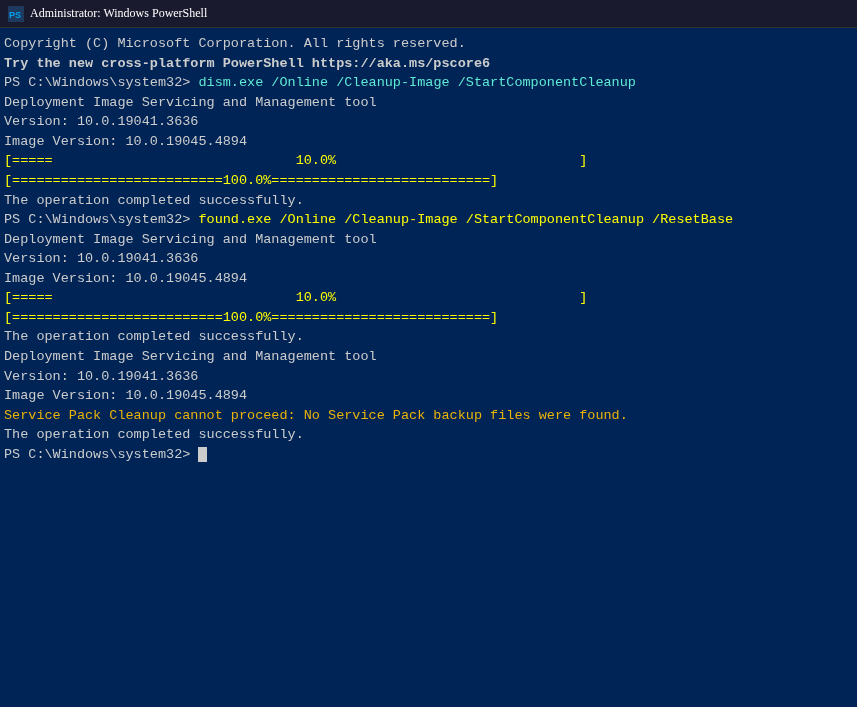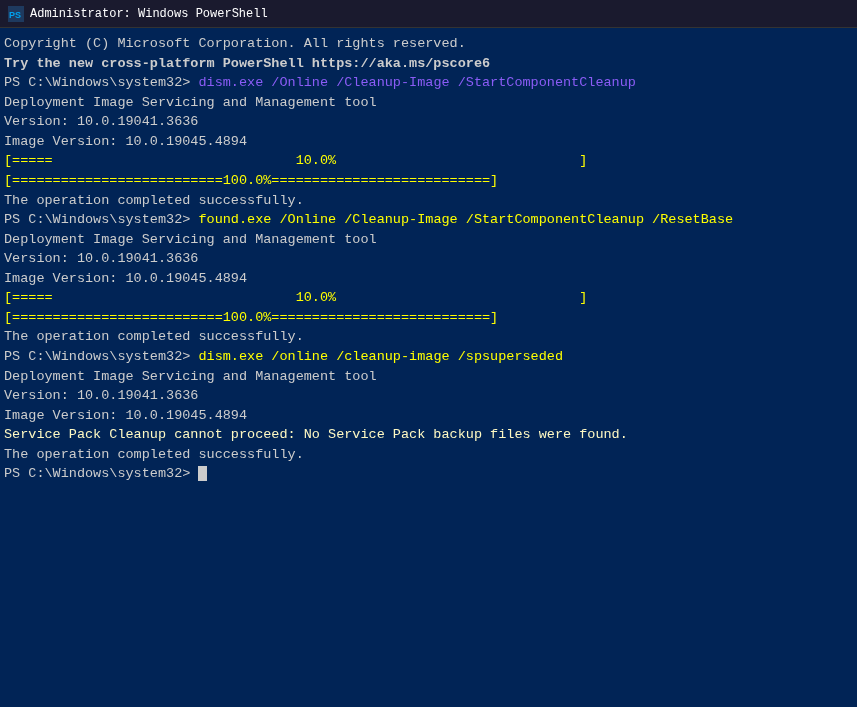--- a/index.html
+++ b/index.html
@@ -16,21 +16,21 @@
     }
     .title-bar-icon {
       width: 16px;
       height: 16px;
       display: flex;
       align-items: center;
       justify-content: center;
     }
     .title-bar-text {
       color: #ffffff;
-      font-family: Liberation Mono, monospace;
+      font-family: Liberation Serif, serif;
       font-size: 12px;
     }
 
     .terminal {
       background: #012456;
       color: #cccccc;
       padding: 6px 4px;
       height: calc(707px - 28px);
       overflow: hidden;
       line-height: 1.45;
@@ -49,43 +49,42 @@
     </svg>
   </div>
   <span class="title-bar-text">Administrator: Windows PowerShell</span>
 </div>
 
 <div class="terminal" id="terminal">
     <div class="line"><span style="color: rgb(204, 204, 204); margin-top: 46px;">Copyright (C) Microsoft Corporation. All rights reserved.</span></div>
     <div class="line"><span style="color: rgb(204, 204, 204);"></span></div>
     <div class="line"><span style="color: rgb(204, 204, 204); font-weight: bold;">Try the new cross-platform PowerShell https://aka.ms/pscore6</span></div>
     <div class="line"><span style="color: rgb(204, 204, 204);"></span></div>
-    <div class="line"><span style="color: rgb(204, 204, 204);">PS C:\Windows\system32&gt; </span><span style="color: #8b5cf6;">dism.exe /Online /Cleanup-Image /StartComponentCleanup</span></div>
+    <div class="line"><span style="color: rgb(204, 204, 204);">PS C:\Windows\system32&gt; </span><span style="color: #5eead4;">dism.exe /Online /Cleanup-Image /StartComponentCleanup</span></div>
     <div class="line"><span style="color: rgb(204, 204, 204);"></span></div>
     <div class="line"><span style="color: rgb(204, 204, 204);">Deployment Image Servicing and Management tool</span></div>
     <div class="line"><span style="color: rgb(204, 204, 204);">Version: 10.0.19041.3636</span></div>
     <div class="line"><span style="color: rgb(204, 204, 204);"></span></div>
     <div class="line"><span style="color: rgb(204, 204, 204);">Image Version: 10.0.19045.4894</span></div>
     <div class="line"><span style="color: rgb(204, 204, 204);"></span></div>
     <div class="line"><span style="color: rgb(255, 255, 0);">[=====                              10.0%                              ]</span></div>
     <div class="line"><span style="color: rgb(255, 255, 0);">[==========================100.0%===========================]</span></div>
     <div class="line"><span style="color: rgb(204, 204, 204);">The operation completed successfully.</span></div>
     <div class="line"><span style="color: rgb(204, 204, 204);">PS C:\Windows\system32&gt; </span><span style="color: rgb(255, 255, 0);">found.exe /Online /Cleanup-Image /StartComponentCleanup /ResetBase</span></div>
     <div class="line"><span style="color: rgb(204, 204, 204);"></span></div>
     <div class="line"><span style="color: rgb(204, 204, 204);">Deployment Image Servicing and Management tool</span></div>
     <div class="line"><span style="color: rgb(204, 204, 204);">Version: 10.0.19041.3636</span></div>
     <div class="line"><span style="color: rgb(204, 204, 204);"></span></div>
     <div class="line"><span style="color: rgb(204, 204, 204);">Image Version: 10.0.19045.4894</span></div>
     <div class="line"><span style="color: rgb(204, 204, 204);"></span></div>
     <div class="line"><span style="color: rgb(255, 255, 0);">[=====                              10.0%                              ]</span></div>
     <div class="line"><span style="color: rgb(255, 255, 0);">[==========================100.0%===========================]</span></div>
     <div class="line"><span style="color: rgb(204, 204, 204);">The operation completed successfully.</span></div>
-    <div class="line"><span style="color: rgb(204, 204, 204);">PS C:\Windows\system32&gt; </span><span style="color: rgb(255, 255, 0);">dism.exe /online /cleanup-image /spsuperseded</span></div>
     <div class="line"><span style="color: rgb(204, 204, 204);"></span></div>
     <div class="line"><span style="color: rgb(204, 204, 204);">Deployment Image Servicing and Management tool</span></div>
     <div class="line"><span style="color: rgb(204, 204, 204);">Version: 10.0.19041.3636</span></div>
     <div class="line"><span style="color: rgb(204, 204, 204);"></span></div>
     <div class="line"><span style="color: rgb(204, 204, 204);">Image Version: 10.0.19045.4894</span></div>
     <div class="line"><span style="color: rgb(204, 204, 204);"></span></div>
-    <div class="line"><span style="color: #fef9c3;">Service Pack Cleanup cannot proceed: No Service Pack backup files were found.</span></div>
+    <div class="line"><span style="color: #eab308;">Service Pack Cleanup cannot proceed: No Service Pack backup files were found.</span></div>
     <div class="line"><span style="color: rgb(204, 204, 204);">The operation completed successfully.</span></div>
     <div class="line"><span style="color: rgb(204, 204, 204);">PS C:\Windows\system32&gt; </span><span style="background: rgb(204, 204, 204); color: rgb(1, 36, 86);"> </span></div>
   </div>
 
 </body></html>

